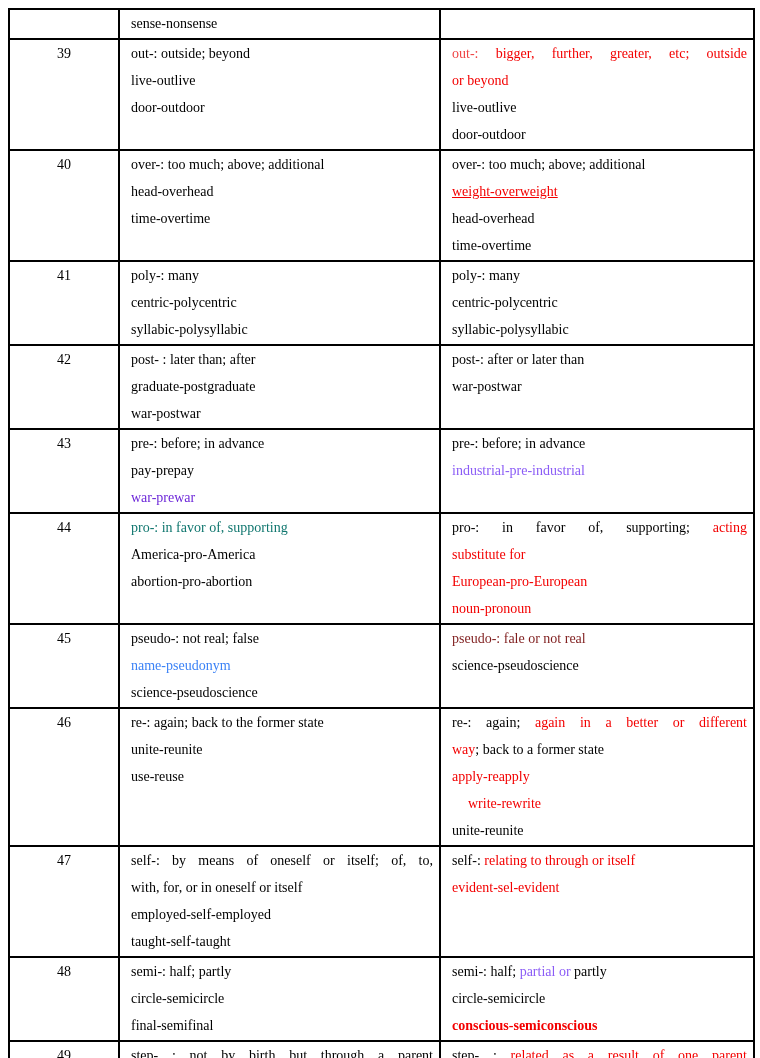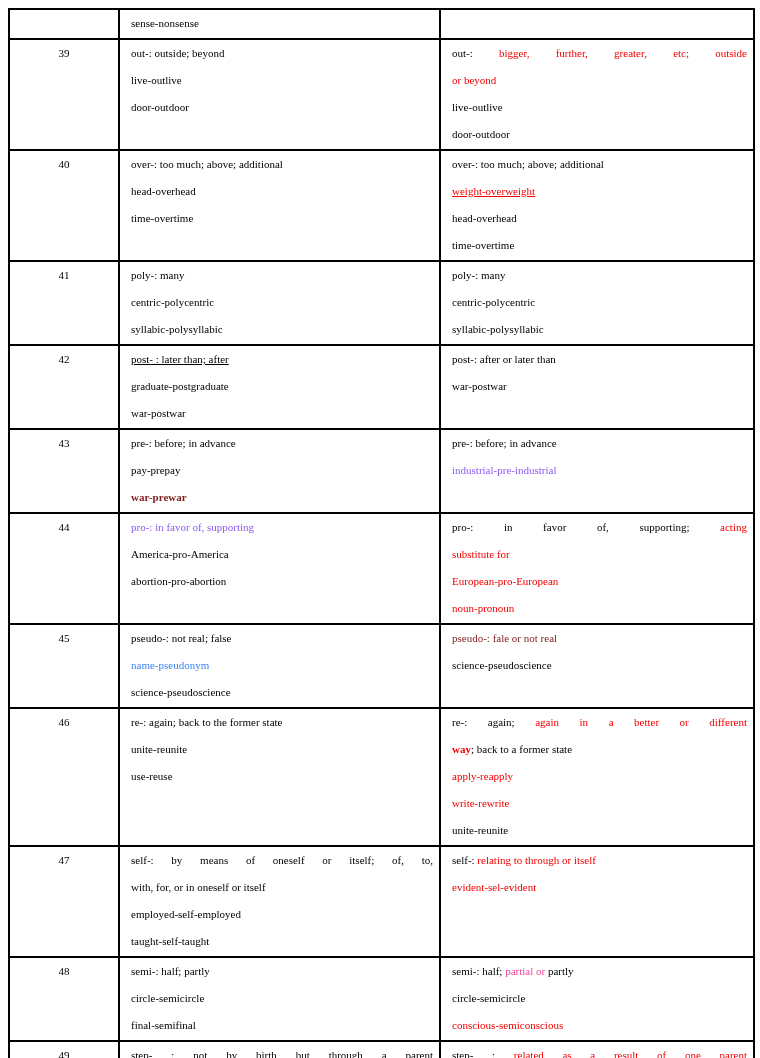--- a/index.html
+++ b/index.html
@@ -22,21 +22,21 @@
     border-collapse: collapse;
     table-layout: fixed;
   }
   .c-num  { width: 110px; }
   .c-orig { width: 321px; }
   .c-rev  { width: 314px; }
   .prefix-table td {
     border: 2px solid #000000;
     vertical-align: top;
     padding: 0 6px 1px 11px;
-    font-size: 11px;
+    font-size: 14px;
     line-height: 27px;
     overflow: hidden;
   }
   td.num-cell {
     text-align: center;
     padding: 0 2px;
   }
   .line {
     white-space: nowrap;
     overflow: hidden;
@@ -68,21 +68,21 @@
           <td></td>
         </tr>
         <tr>
           <td class="num-cell">39</td>
           <td>
             <div class="line"><span style="color: rgb(0, 0, 0);">out-: outside; beyond</span></div>
             <div class="line"><span style="color: rgb(0, 0, 0);">live-outlive</span></div>
             <div class="line"><span style="color: rgb(0, 0, 0);">door-outdoor</span></div>
           </td>
           <td>
-            <div class="line justify"><span style="color: #000000; margin-top: 48px;">out-: </span><span style="color: rgb(243, 0, 0);">bigger, further, greater, etc; outside</span></div>
+            <div class="line justify"><span style="color: #ef4444; margin-top: 48px;">out-: </span><span style="color: rgb(243, 0, 0);">bigger, further, greater, etc; outside</span></div>
             <div class="line"><span style="color: rgb(243, 0, 0);">or beyond</span></div>
             <div class="line"><span style="color: rgb(0, 0, 0);">live-outlive</span></div>
             <div class="line"><span style="color: rgb(0, 0, 0);">door-outdoor</span></div>
           </td>
         </tr>
         <tr>
           <td class="num-cell">40</td>
           <td>
             <div class="line"><span style="color: rgb(0, 0, 0);">over-: too much; above; additional</span></div>
             <div class="line"><span style="color: rgb(0, 0, 0);">head-overhead</span></div>
@@ -104,45 +104,45 @@
           </td>
           <td>
             <div class="line"><span style="color: rgb(0, 0, 0);">poly-: many</span></div>
             <div class="line"><span style="color: rgb(0, 0, 0);">centric-polycentric</span></div>
             <div class="line"><span style="color: rgb(0, 0, 0);">syllabic-polysyllabic</span></div>
           </td>
         </tr>
         <tr>
           <td class="num-cell">42</td>
           <td>
-            <div class="line"><span style="color: rgb(0, 0, 0); text-decoration: underline;">post- : later than; after</span></div>
+            <div class="line"><span style="color: rgb(0, 0, 0);">post- : later than; after</span></div>
             <div class="line"><span style="color: rgb(0, 0, 0);">graduate-postgraduate</span></div>
             <div class="line"><span style="color: rgb(0, 0, 0);">war-postwar</span></div>
           </td>
           <td>
             <div class="line"><span style="color: rgb(0, 0, 0);">post-: after or later than</span></div>
             <div class="line"><span style="color: rgb(0, 0, 0);">war-postwar</span></div>
           </td>
         </tr>
         <tr>
           <td class="num-cell">43</td>
           <td>
             <div class="line"><span style="color: rgb(0, 0, 0);">pre-: before; in advance</span></div>
             <div class="line"><span style="color: rgb(0, 0, 0);">pay-prepay</span></div>
-            <div class="line"><span style="color: #7f1d1d; font-weight: bold;">war-prewar</span></div>
+            <div class="line"><span style="color: #6d28d9;">war-prewar</span></div>
           </td>
           <td>
             <div class="line"><span style="color: rgb(0, 0, 0);">pre-: before; in advance</span></div>
             <div class="line"><span style="color: #8b5cf6;">industrial-pre-industrial</span></div>
           </td>
         </tr>
         <tr>
           <td class="num-cell">44</td>
           <td>
-            <div class="line"><span style="color: #8b5cf6;">pro-: in favor of, supporting</span></div>
+            <div class="line"><span style="color: #0f766e;">pro-: in favor of, supporting</span></div>
             <div class="line"><span style="color: rgb(0, 0, 0);">America-pro-America</span></div>
             <div class="line"><span style="color: rgb(0, 0, 0);">abortion-pro-abortion</span></div>
           </td>
           <td>
             <div class="line justify"><span style="color: rgb(0, 0, 0);">pro-: in favor of, supporting; </span><span style="color: rgb(243, 0, 0);">acting</span></div>
             <div class="line"><span style="color: rgb(243, 0, 0);">substitute for</span></div>
             <div class="line"><span style="color: rgb(243, 0, 0); margin-top: 40px;">European-pro-European</span></div>
             <div class="line"><span style="color: rgb(243, 0, 0);">noun-pronoun</span></div>
           </td>
         </tr>
@@ -160,23 +160,23 @@
         </tr>
         <tr>
           <td class="num-cell">46</td>
           <td>
             <div class="line"><span style="color: rgb(0, 0, 0); margin-top: 15px;">re-: again; back to the former state</span></div>
             <div class="line"><span style="color: rgb(0, 0, 0);">unite-reunite</span></div>
             <div class="line"><span style="color: rgb(0, 0, 0);">use-reuse</span></div>
           </td>
           <td>
             <div class="line justify"><span style="color: rgb(0, 0, 0);">re-: again; </span><span style="color: rgb(243, 0, 0);">again in a better or different</span></div>
-            <div class="line"><span style="color: rgb(243, 0, 0); font-weight: bold;">way</span><span style="color: rgb(0, 0, 0);">; back to a former state</span></div>
+            <div class="line"><span style="color: rgb(243, 0, 0);">way</span><span style="color: rgb(0, 0, 0);">; back to a former state</span></div>
             <div class="line"><span style="color: rgb(243, 0, 0);">apply-reapply</span></div>
-            <div class="line"><span style="color: rgb(243, 0, 0);">write-rewrite</span></div>
+            <div class="line"><span style="color: rgb(243, 0, 0); margin-left: 16px;">write-rewrite</span></div>
             <div class="line"><span style="color: rgb(0, 0, 0);">unite-reunite</span></div>
           </td>
         </tr>
         <tr>
           <td class="num-cell">47</td>
           <td>
             <div class="line justify"><span style="color: rgb(0, 0, 0);">self-: by means of oneself or itself; of, to,</span></div>
             <div class="line"><span style="color: rgb(0, 0, 0);">with, for, or in oneself or itself</span></div>
             <div class="line"><span style="color: rgb(0, 0, 0);">employed-self-employed</span></div>
             <div class="line"><span style="color: rgb(0, 0, 0);">taught-self-taught</span></div>
@@ -187,23 +187,23 @@
           </td>
         </tr>
         <tr>
           <td class="num-cell">48</td>
           <td>
             <div class="line"><span style="color: rgb(0, 0, 0);">semi-: half; partly</span></div>
             <div class="line"><span style="color: rgb(0, 0, 0);">circle-semicircle</span></div>
             <div class="line"><span style="color: rgb(0, 0, 0);">final-semifinal</span></div>
           </td>
           <td>
-            <div class="line"><span style="color: rgb(0, 0, 0);">semi-: half; </span><span style="color: #ec4899;">partial or </span><span style="color: rgb(0, 0, 0);">partly</span></div>
+            <div class="line"><span style="color: rgb(0, 0, 0);">semi-: half; </span><span style="color: #8b5cf6;">partial or </span><span style="color: rgb(0, 0, 0);">partly</span></div>
             <div class="line"><span style="color: rgb(0, 0, 0);">circle-semicircle</span></div>
-            <div class="line"><span style="color: rgb(243, 0, 0);">conscious-semiconscious</span></div>
+            <div class="line"><span style="color: rgb(243, 0, 0); font-weight: bold;">conscious-semiconscious</span></div>
           </td>
         </tr>
         <tr>
           <td class="num-cell">49</td>
           <td>
             <div class="line justify"><span style="color: rgb(0, 0, 0);">step- : not by birth but through a parent</span></div>
           </td>
           <td>
             <div class="line justify"><span style="color: rgb(0, 0, 0);">step- : </span><span style="color: rgb(243, 0, 0);">related as a result of one parent</span></div>
           </td>

